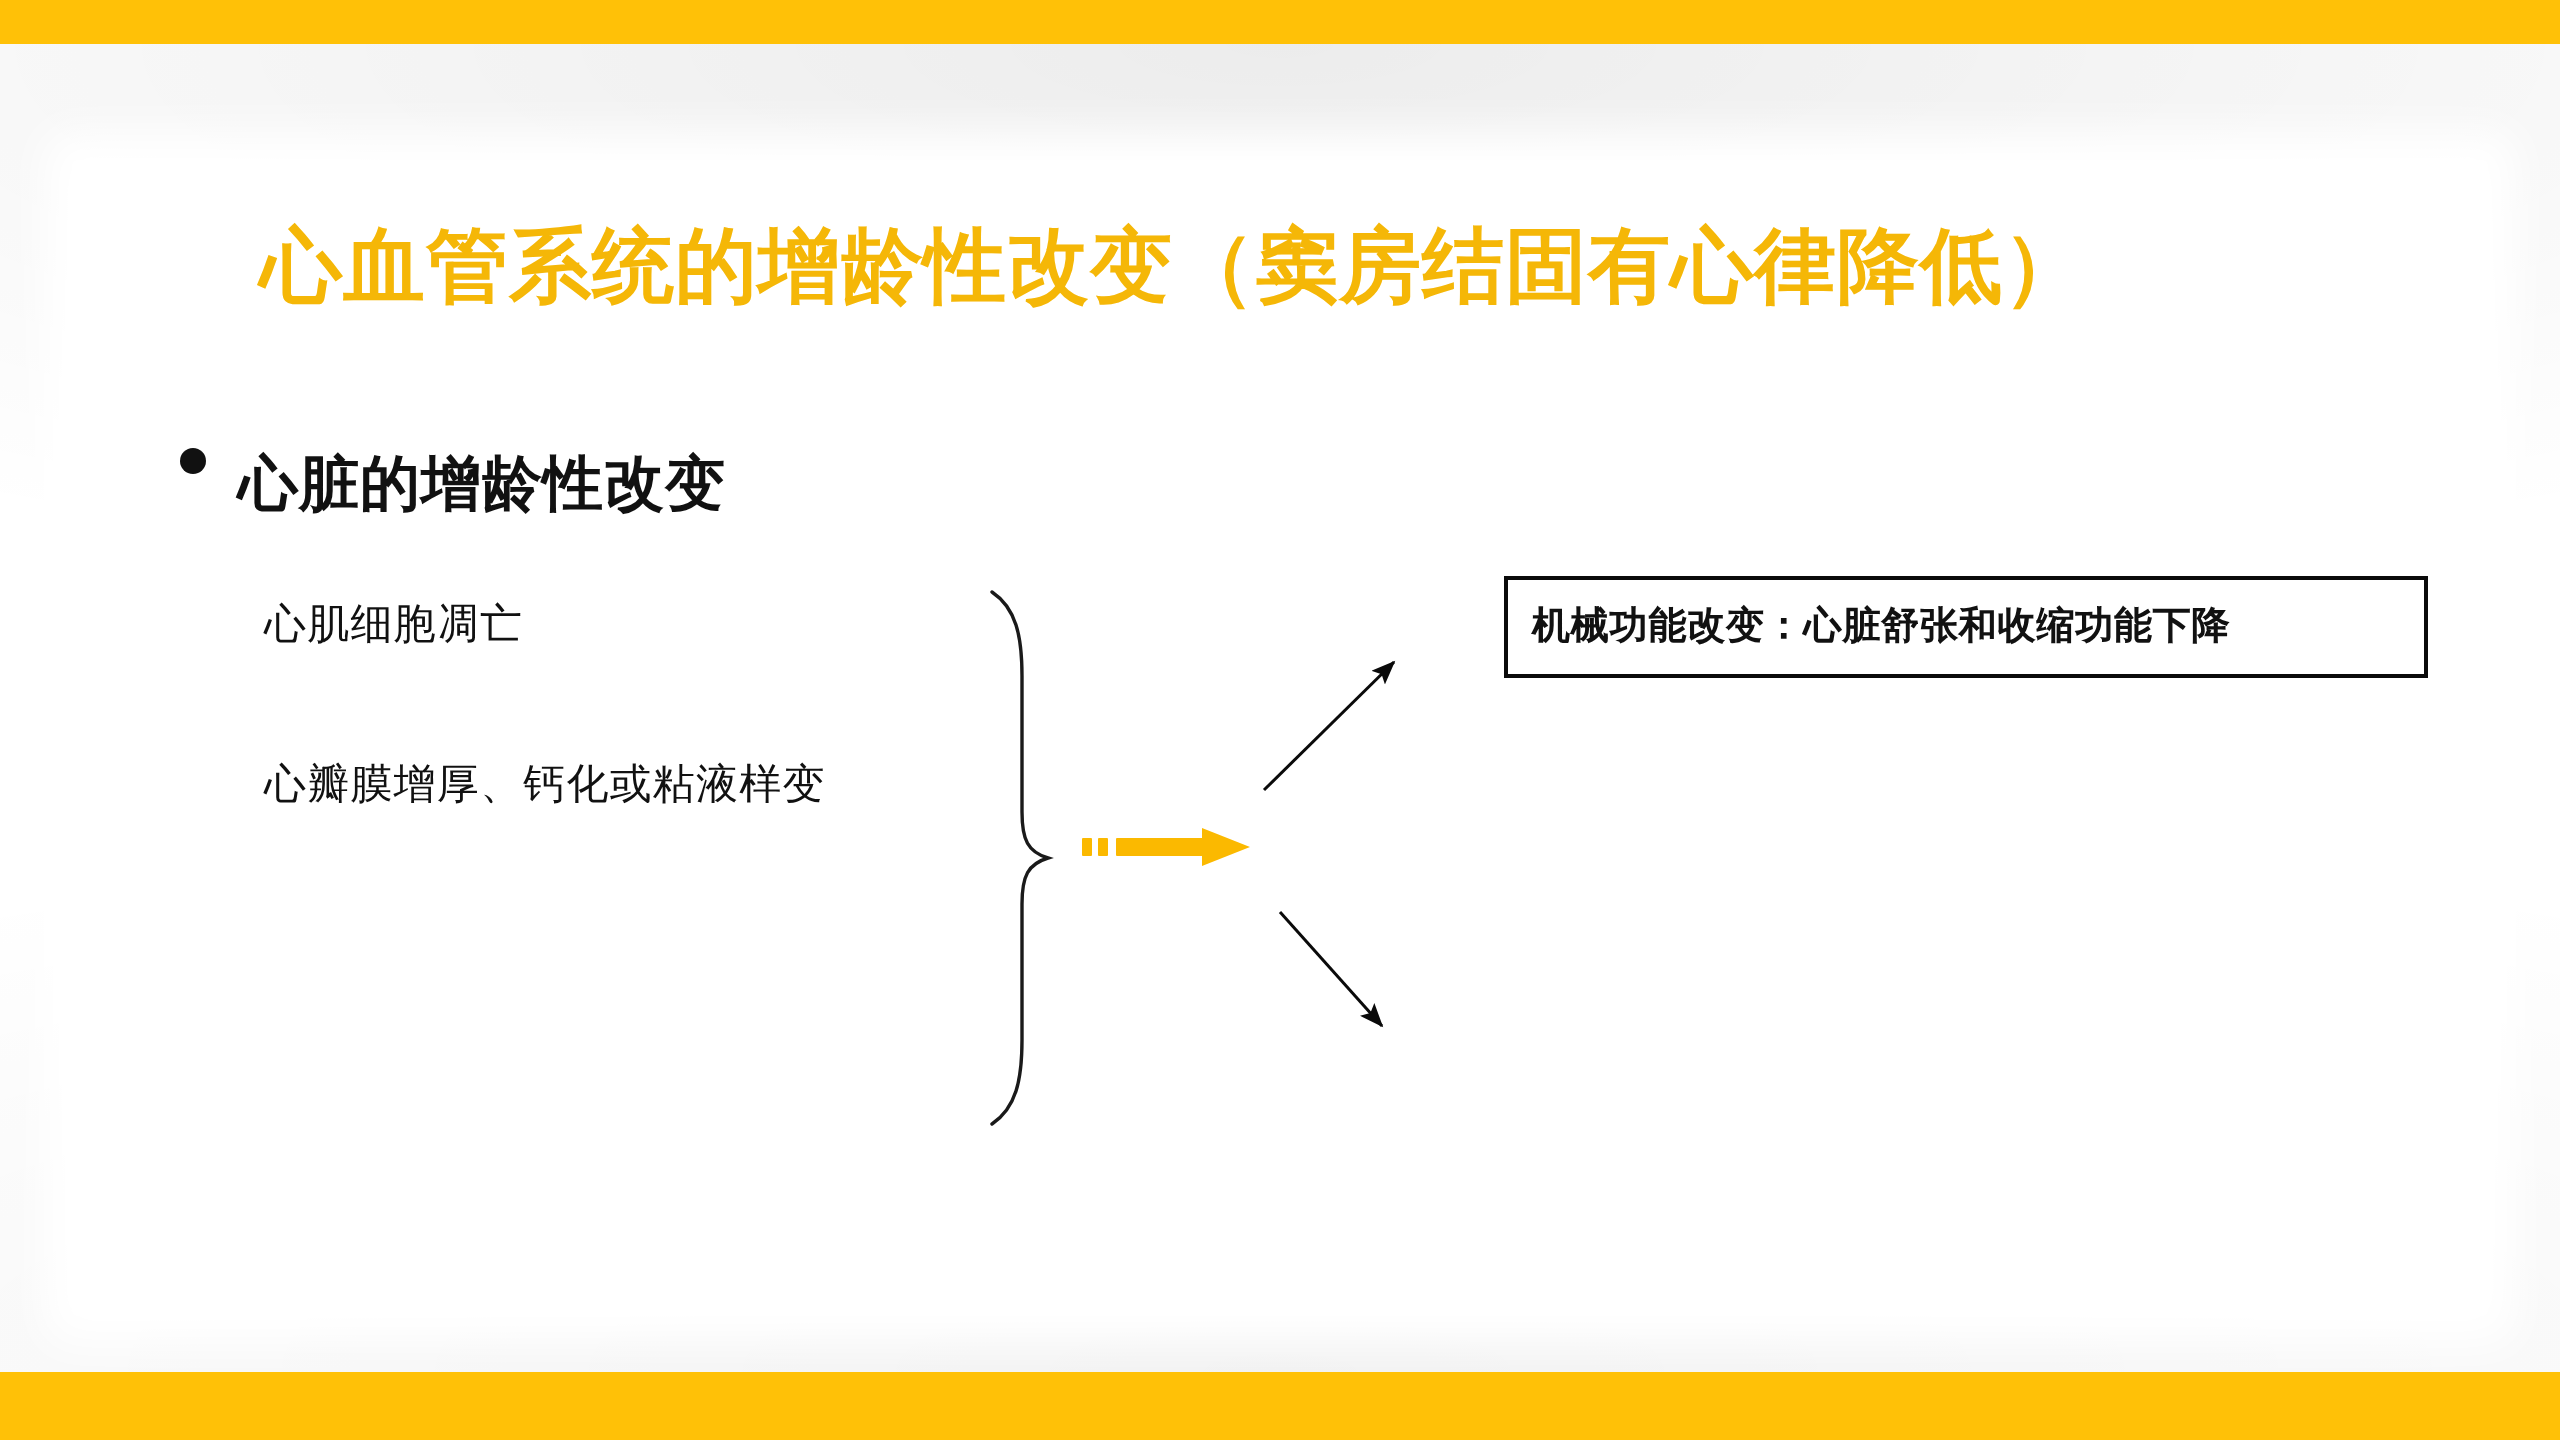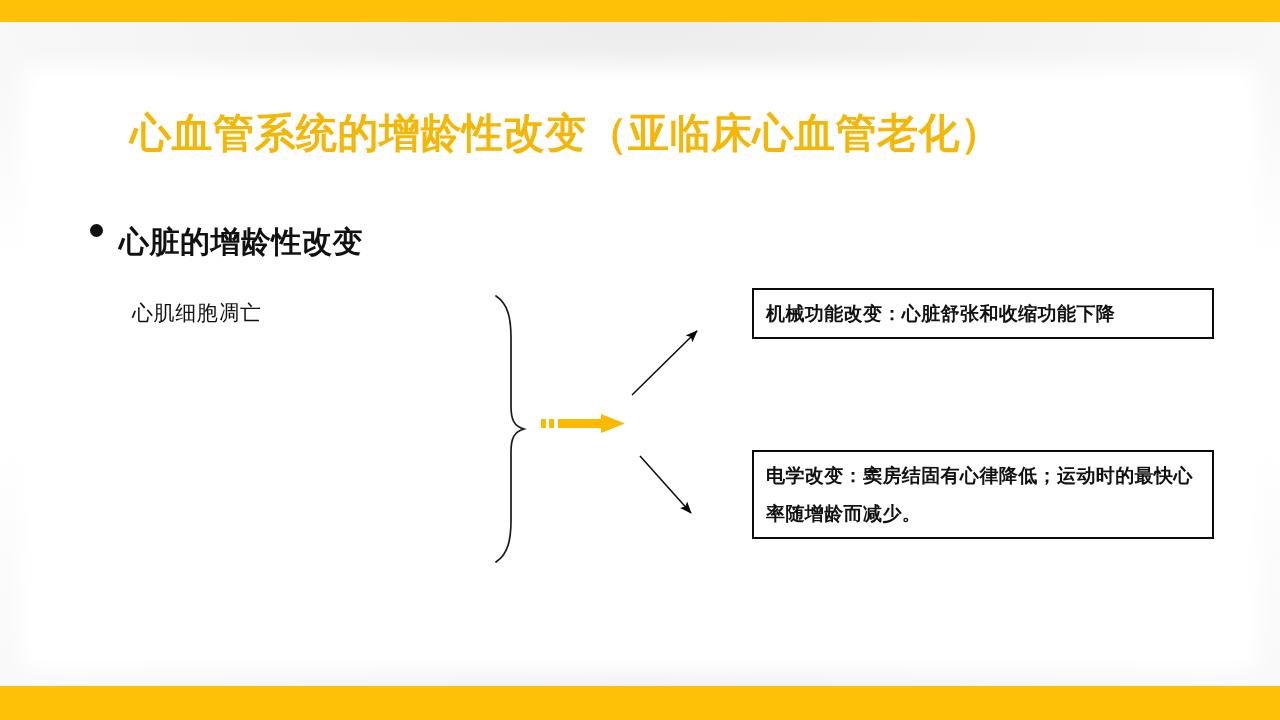--- a/index.html
+++ b/index.html
@@ -180,29 +180,30 @@
 <div id="slide">
 
   <div class="bg-panel">
     <div class="bg-inner"></div>
   </div>
 
   <div class="bar bar-top" id="barTop" style="background: rgb(255, 193, 7);"></div>
 
   <div class="bar bar-bottom" id="barBottom" style="background: rgb(255, 193, 7);"></div>
 
-  <div class="title" id="slideTitle" style="color: rgb(245, 183, 7);">心血管系统的增龄性改变（亚临床心血管老化）</div>
+  <div class="title" id="slideTitle" style="color: rgb(245, 183, 7);">心血管系统的增龄性改变（窦房结固有心律降低）</div>
 
   <div class="bullet-row">
     <div class="bullet-dot"></div>
     <div class="bullet-heading">心脏的增龄性改变</div>
   </div>
 
   <div class="list-col" id="listCol">
     <div class="list-item">心肌细胞凋亡</div>
+    <div class="list-item">心瓣膜增厚、钙化或粘液样变</div>
   </div>
 
   <svg class="brace" viewBox="0 0 40 270" preserveAspectRatio="none">
     <path d="M 2 2 C 14 10, 17 24, 17 44 L 17 112 C 17 126, 20 132, 30 135
              C 20 138, 17 144, 17 158 L 17 226 C 17 246, 14 260, 2 268" fill="none" stroke="#1a1a1a" stroke-width="1.7" stroke-linecap="round"></path>
   </svg>
 
   <svg class="big-arrow" viewBox="0 0 86 26">
     <rect id="ar1" x="0" y="8" width="5" height="9" rx="0.5" fill="#FBB900"></rect>
     <rect id="ar2" x="8" y="8" width="5" height="9" rx="0.5" fill="#FBB900"></rect>
@@ -217,17 +218,14 @@
       </marker>
     </defs>
     <line x1="17" y1="95" x2="82" y2="31" stroke="#0a0a0a" stroke-width="1.5" marker-end="url(#ahead)"></line>
     <line x1="25" y1="156" x2="76" y2="213" stroke="#0a0a0a" stroke-width="1.5" marker-end="url(#ahead)"></line>
   </svg>
 
   <div class="res-box res-box-1">
     <div class="res-text res-text-1">机械功能改变：心脏舒张和收缩功能下降</div>
   </div>
 
-  <div class="res-box res-box-2">
-    <div class="res-text res-text-2">电学改变：窦房结固有心律降低；运动时的最快心率随增龄而减少。</div>
-  </div>
 
 </div>
 
 </body></html>

